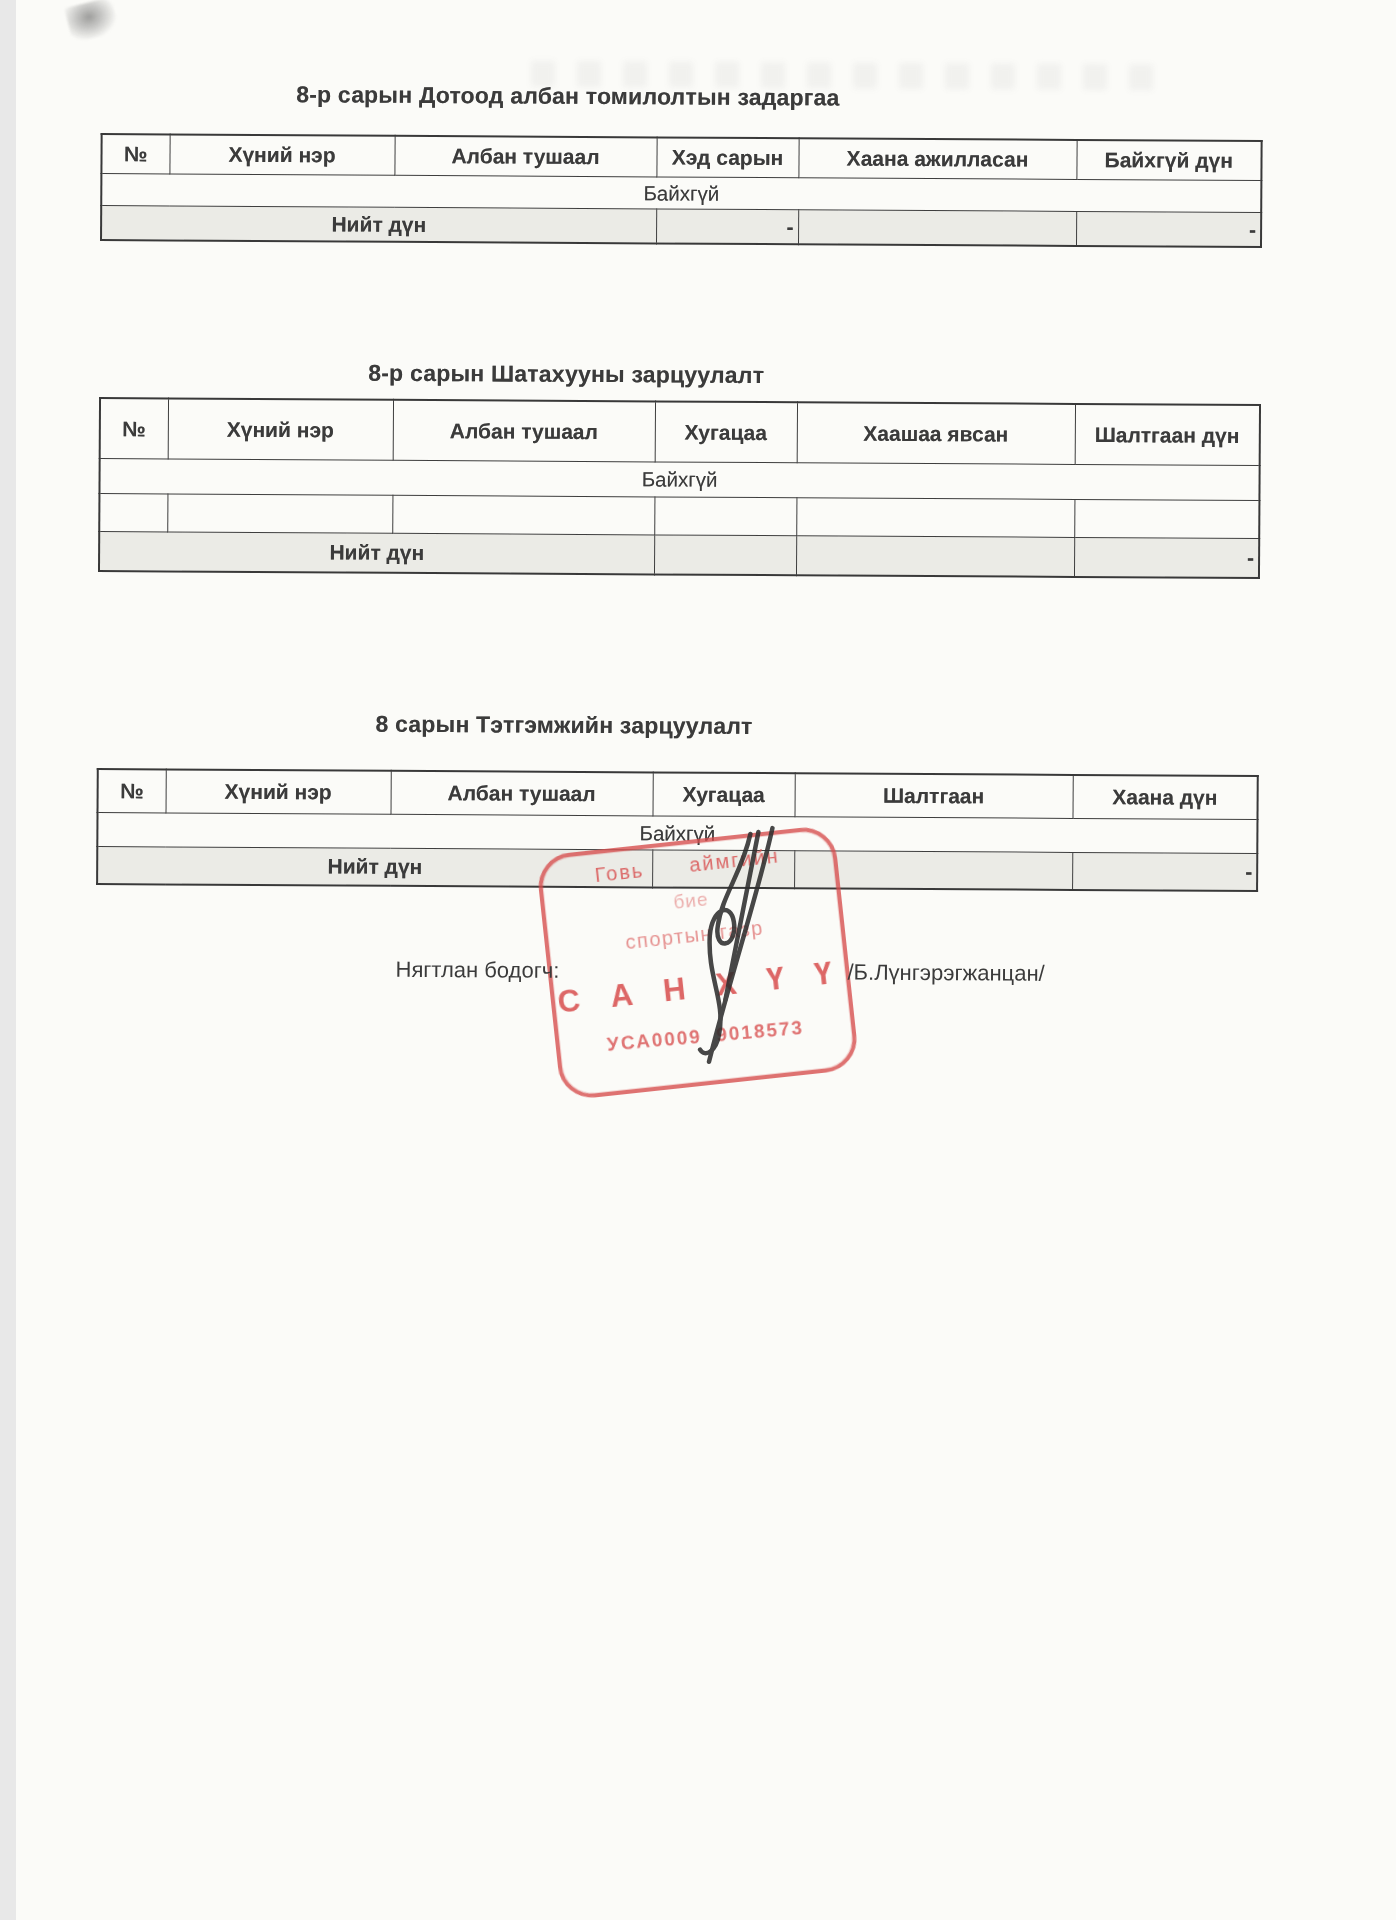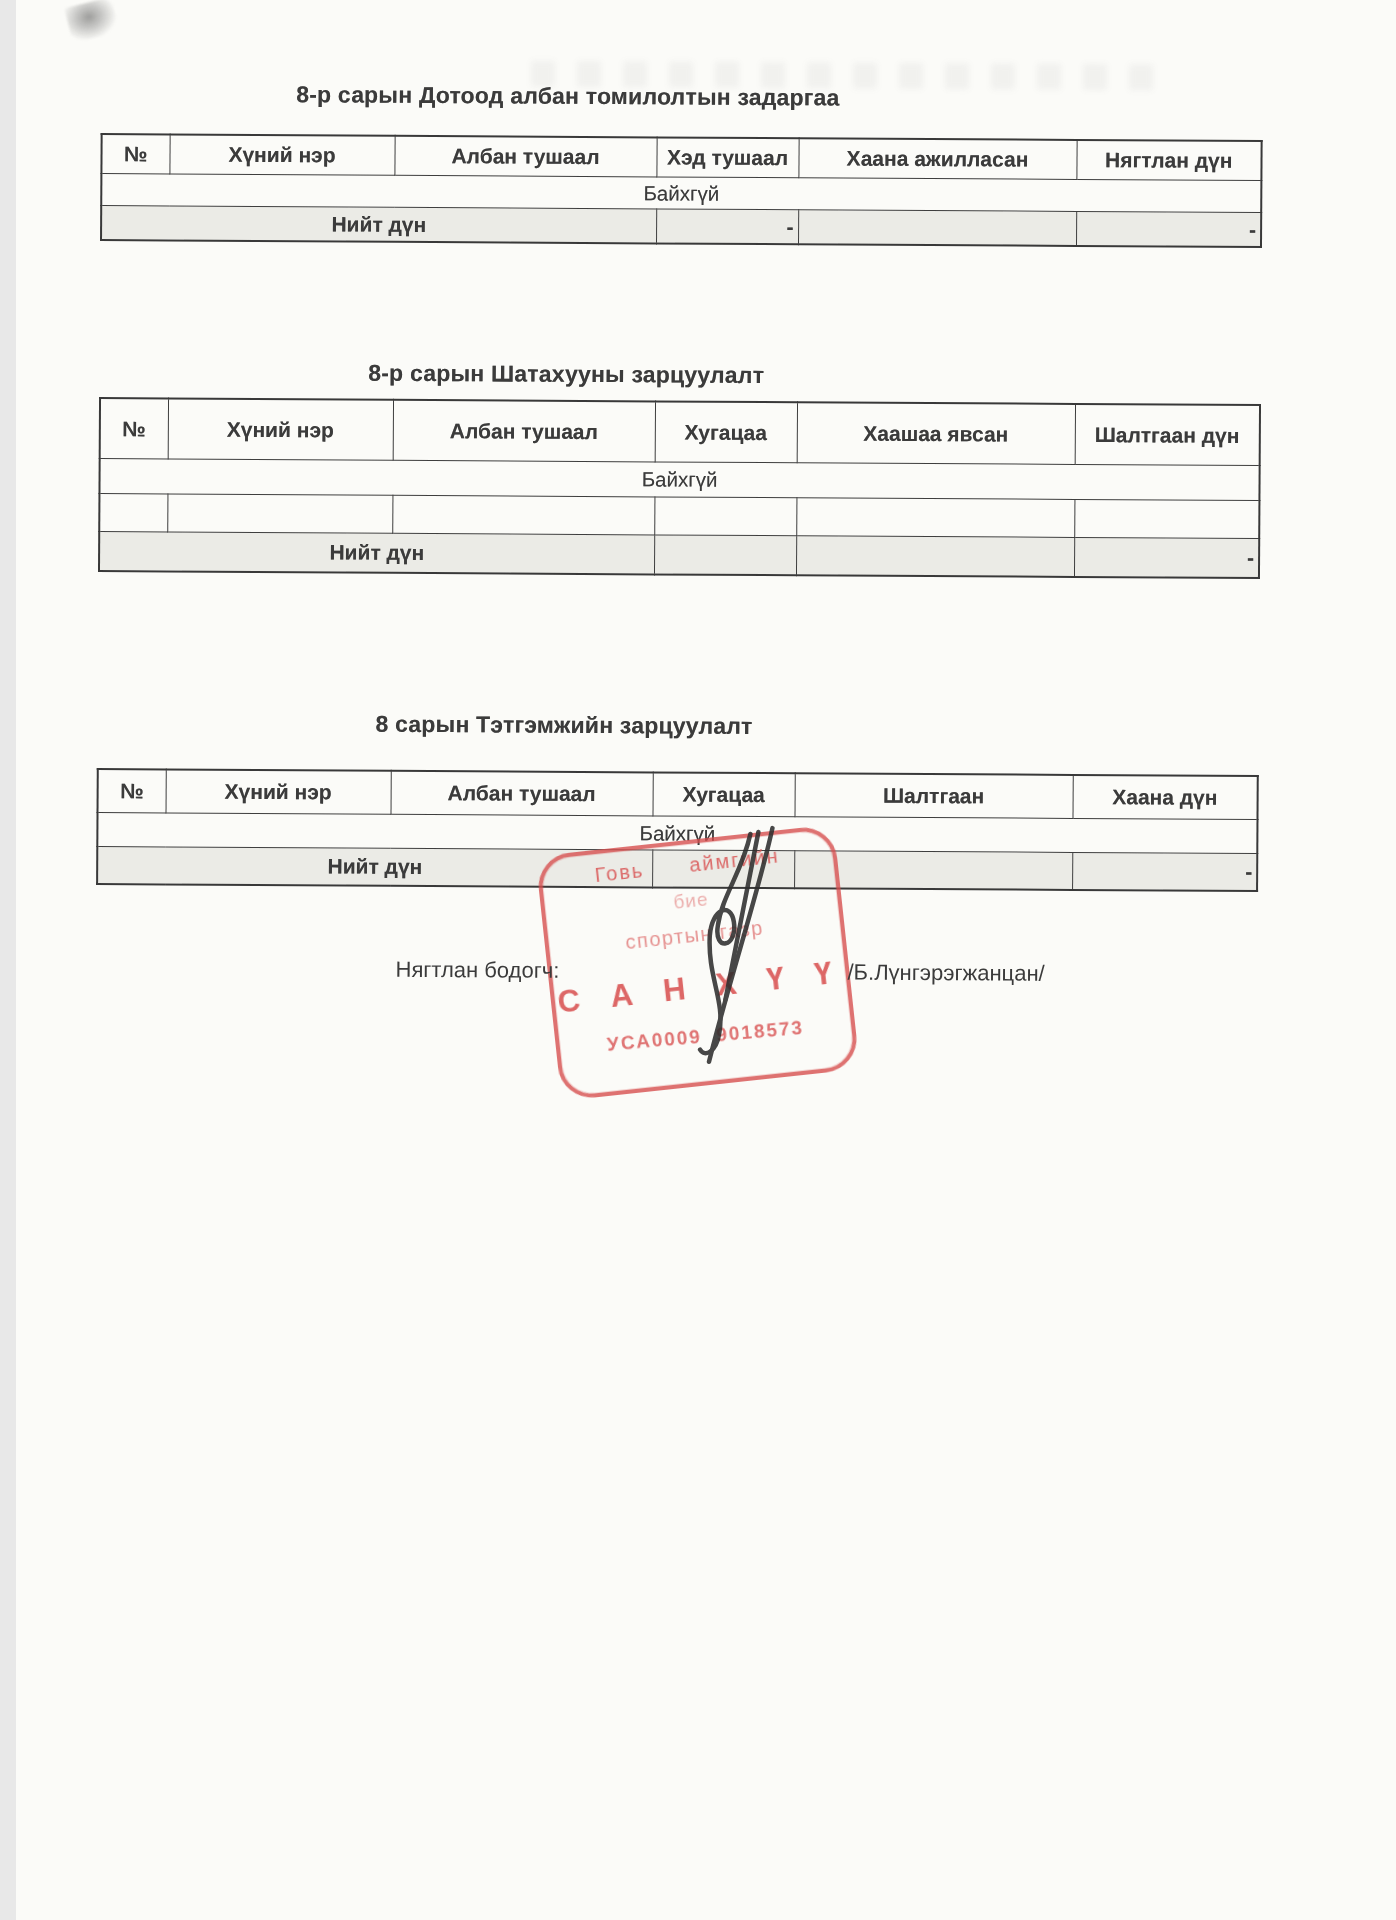--- a/index.html
+++ b/index.html
@@ -100,23 +100,23 @@
               <col class="col-2">
               <col class="col-3">
               <col class="col-4">
               <col class="col-5">
             </colgroup>
             <thead>
               <tr>
                 <th>№</th>
                 <th>Хүний нэр</th>
                 <th>Албан тушаал</th>
-                <th>Хэд тушаал</th>
+                <th>Хэд сарын</th>
                 <th>Хаана ажилласан</th>
-                <th>Нягтлан дүн</th>
+                <th>Байхгүй дүн</th>
               </tr>
             </thead>
             <tbody>
               <tr class="note-row">
                 <td colspan="6">Байхгүй</td>
               </tr>
               <tr class="total-row">
                 <td class="total-label" colspan="3">Нийт дүн</td>
                 <td class="total-val">-</td>
                 <td class="total-val"></td>

